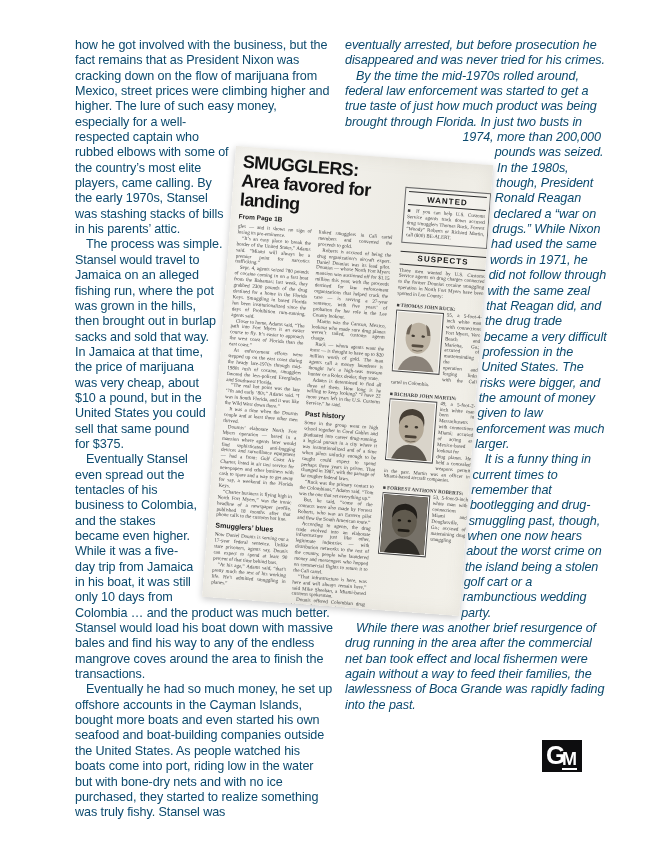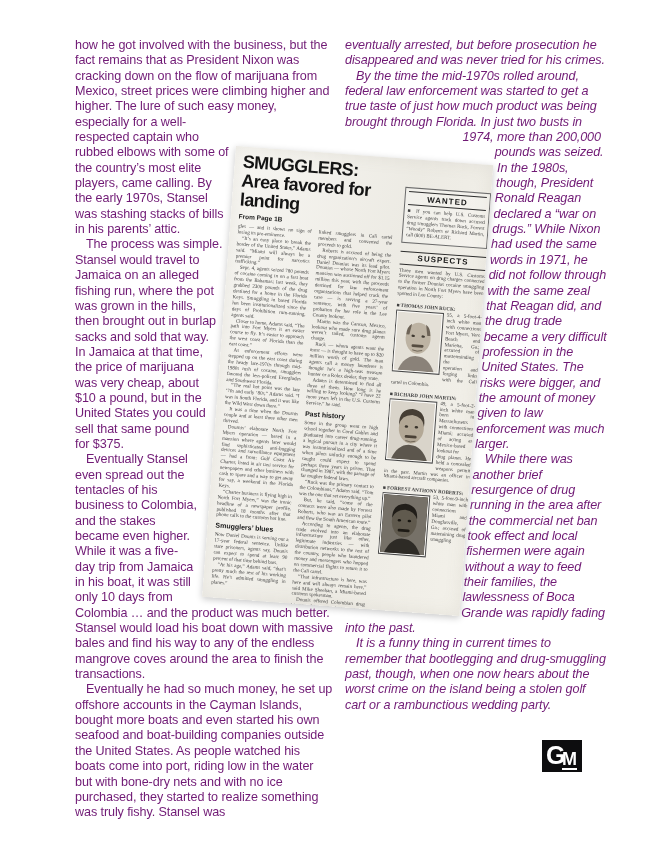--- a/index.html
+++ b/index.html
@@ -1,19 +1,19 @@
 <!DOCTYPE html>
 <html><head>
 <meta charset="utf-8">
 <style>
   html,body{margin:0;padding:0;background:#e8e8e8;}
   .page{position:relative;width:651px;height:845px;background:#ffffff;overflow:hidden;
         font-family:"Liberation Sans",sans-serif;}
   
-  .col{position:absolute;top:38px;font-size:12.6px;line-height:15.35px;color:#701a75;
+  .col{position:absolute;top:38px;font-size:12.6px;line-height:15.35px;color:#0c4a6e;
        letter-spacing:-0.1px;z-index:2;}
   .col p{margin:0;}
   .col p.indent{text-indent:11px;}
   .col-left{left:75px;width:258px;height:800px;}
   .col-right{left:345px;width:262px;height:800px;font-style:italic;}
   .spacer-r{float:right;width:175px;height:474px;margin-top:92px;
             shape-outside:polygon(82px 92px,175px 92px,175px 566px,38px 566px);
             shape-margin:5px;}
   .spacer-l{float:left;width:180px;height:475px;margin-top:107px;
             shape-outside:polygon(0px 107px,105px 107px,147px 127px,110px 582px,0px 582px);
@@ -66,22 +66,22 @@
     <p>how he got involved with the business, but the fact remains that as President Nixon was cracking down on the flow of marijuana from Mexico, street prices were climbing higher and higher. The lure of such easy money, especially for a well-respected captain who rubbed elbows with some of the country’s most elite players, came calling. By the early 1970s, Stansel was stashing stacks of bills in his parents’ attic.</p>
     <p class="indent">The process was simple. Stansel would travel to Jamaica on an alleged fishing run, where the pot was grown in the hills, then brought out in burlap sacks and sold that way. In Jamaica at that time, the price of marijuana was very cheap, about $10 a pound, but in the United States you could sell that same pound for $375.</p>
     <p class="indent">Eventually Stansel even spread out the tentacles of his business to Colombia, and the stakes became even higher. While it was a five-day trip from Jamaica in his boat, it was still only 10 days from Colombia … and the product was much better. Stansel would load his boat down with massive bales and find his way to any of the endless mangrove coves around the area to finish the transactions.</p>
     <p class="indent">Eventually he had so much money, he set up offshore accounts in the Cayman Islands, bought more boats and even started his own seafood and boat-building companies outside the United States. As people watched his boats come into port, riding low in the water but with bone-dry nets and with no ice purchased, they started to realize something was truly fishy. Stansel was</p>
   </div>
 
   <div class="col col-right">
     <div class="spacer-l"></div>
     <p>eventually arrested, but before prosecution he disappeared and was never tried for his crimes.</p>
     <p class="indent">By the time the mid-1970s rolled around, federal law enforcement was started to get a true taste of just how much product was being brought through Florida. In just two busts in 1974, more than 200,000 pounds was seized. In the 1980s, though, President Ronald Reagan declared a “war on drugs.” While Nixon had used the same words in 1971, he did not follow through with the same zeal that Reagan did, and the drug trade became a very difficult profession in the United States. The risks were bigger, and the amount of money given to law enforcement was much larger.</p>
+    <p class="indent">It is a funny thing in current times to remember that bootlegging and drug-smuggling past, though, when one now hears about the worst crime on the island being a stolen golf cart or a rambunctious wedding party.</p>
     <p class="indent">While there was another brief resurgence of drug running in the area after the commercial net ban took effect and local fishermen were again without a way to feed their families, the lawlessness of Boca Grande was rapidly fading into the past.</p>
-    <p class="indent">It is a funny thing in current times to remember that bootlegging and drug-smuggling past, though, when one now hears about the worst crime on the island being a stolen golf cart or a rambunctious wedding party.</p>
   </div>
 
   <div class="clipping np">
     <div class="clip-flex">
       <div class="clip-main">
         <h1 class="headline">SMUGGLERS: Area favored for landing</h1>
         <div class="frompage">From Page 1B</div>
         <div class="clip-cols">
           <div class="clip-col">
             <p class="noindent">gles — and it shows no sign of losing its pre-eminence.</p>

